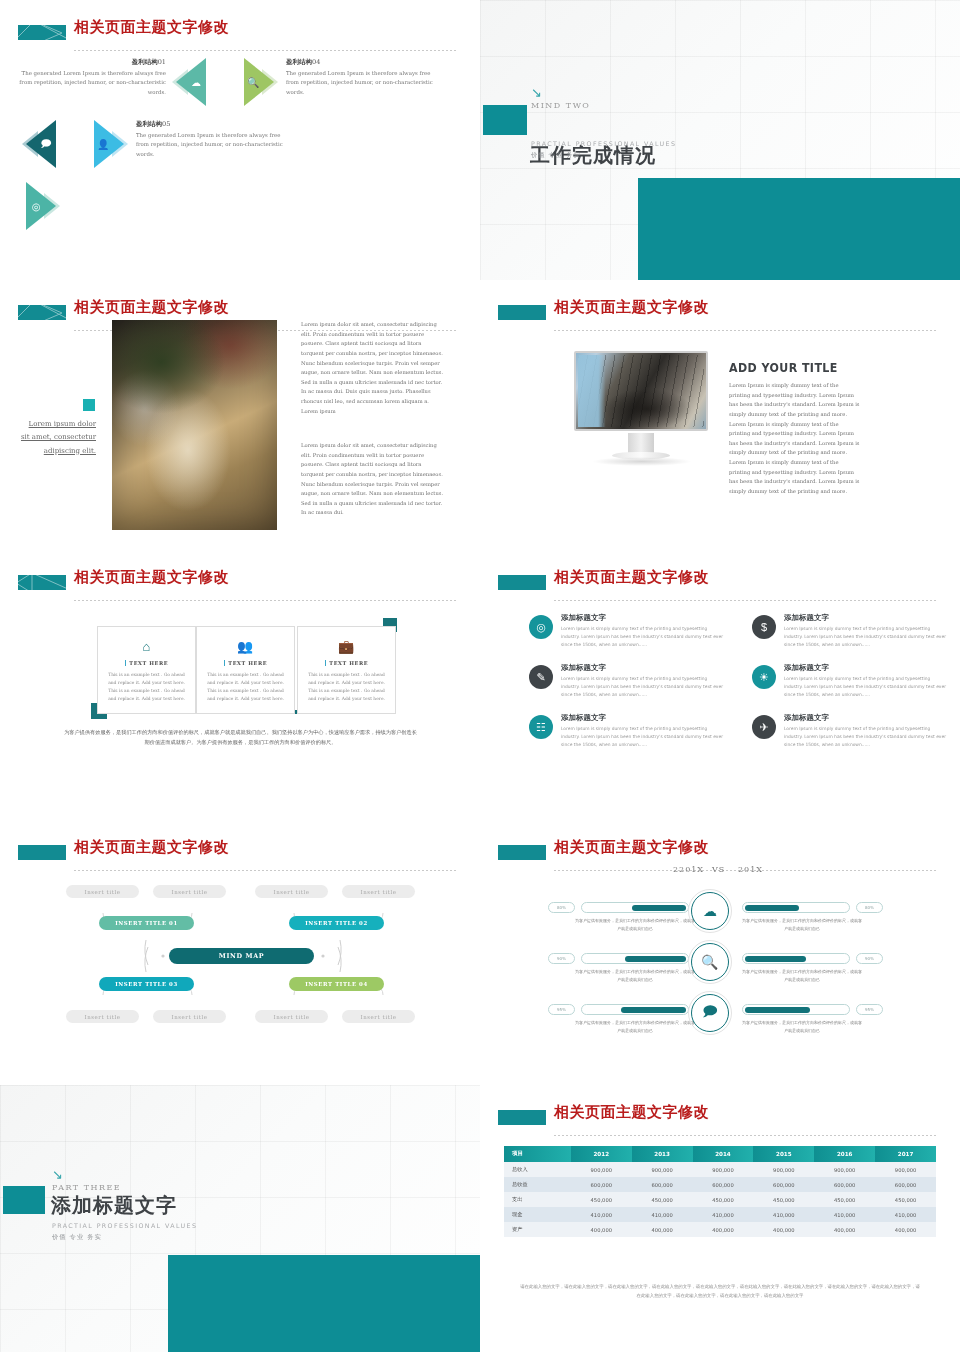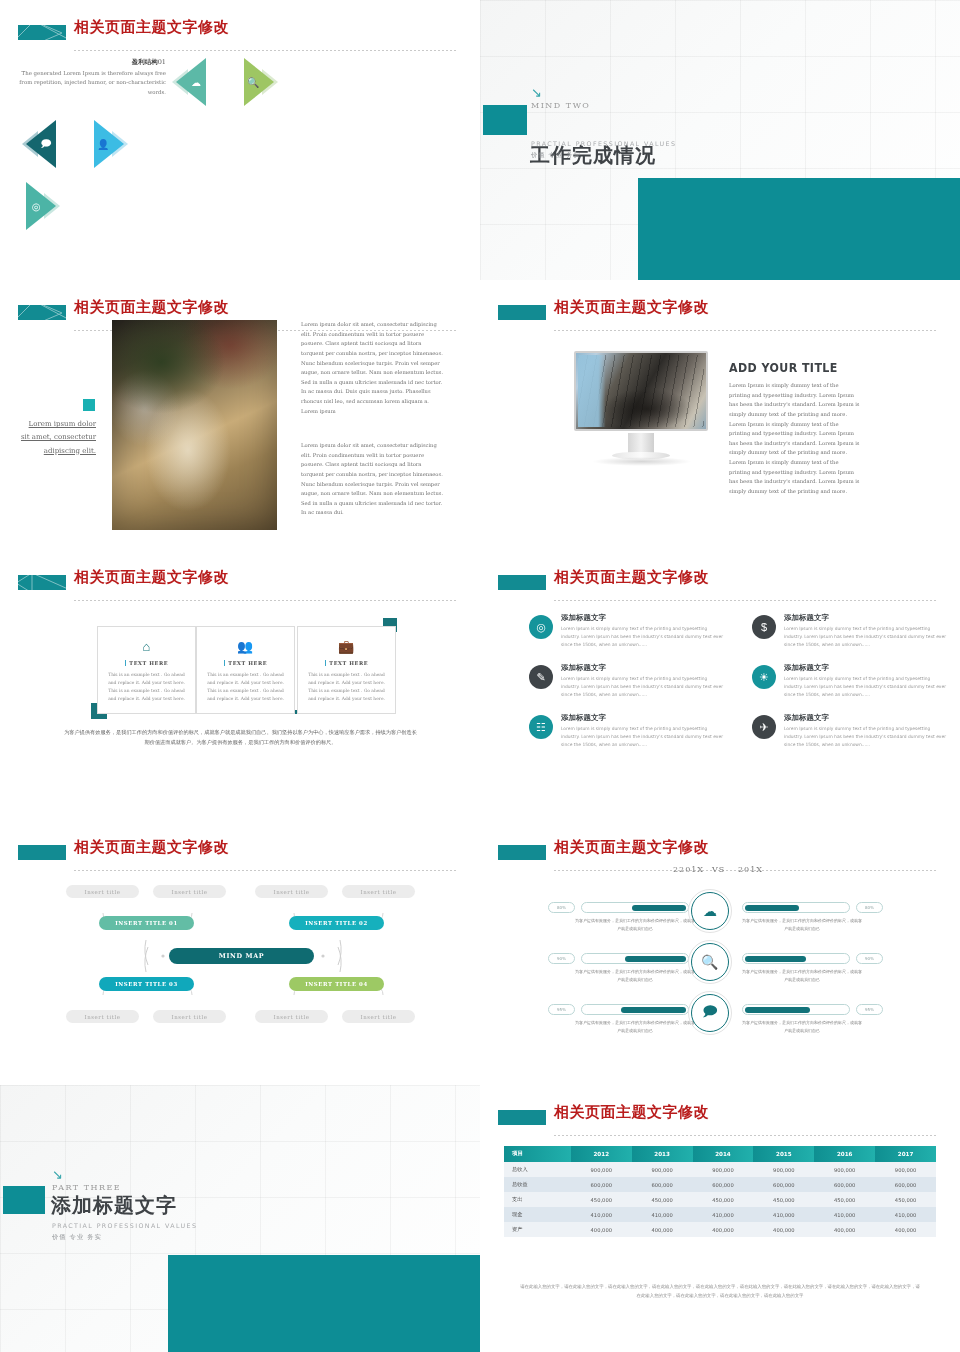--- a/index.html
+++ b/index.html
@@ -183,35 +183,43 @@
           <div style="position:absolute;left:4px;top:0;width:0;height:0;border-top:24px solid transparent;border-bottom:24px solid transparent;border-right:30px solid #5cb9a7;"></div>
           <div style="position:absolute;left:14px;top:14px;width:20px;height:20px;display:flex;align-items:center;justify-content:center;color:#fff;font-size:10px;">☁</div>
         </div>
       </div>
       <div class="tri-col" style="margin-left:14px;">
         <div class="tri-ico">
           <div style="position:absolute;right:0;top:11px;width:0;height:0;border-top:13px solid transparent;border-bottom:13px solid transparent;border-left:16px solid #dcead0;"></div>
           <div style="position:absolute;right:4px;top:0;width:0;height:0;border-top:24px solid transparent;border-bottom:24px solid transparent;border-left:30px solid #9ec663;"></div>
           <div style="position:absolute;left:12px;top:14px;width:20px;height:20px;display:flex;align-items:center;justify-content:center;color:#fff;font-size:10px;">🔍</div>
         </div>
+        <div class="tri-txt l-al" style="margin-left:8px;">
+          <div class="t">盈利结构<span>04</span></div>
+          <div class="d">The generated Lorem Ipsum is therefore always free from repetition, injected humor, or non-characteristic words.</div>
+        </div>
       </div>
         </div>
         <div class="tri-row" style="top: 62px;">
       <div class="tri-col" style="margin-left:16px;">
         <div class="tri-ico" style="margin-left:6px;">
           <div style="position:absolute;left:0;top:11px;width:0;height:0;border-top:13px solid transparent;border-bottom:13px solid transparent;border-right:16px solid #aacbd2;"></div>
           <div style="position:absolute;left:4px;top:0;width:0;height:0;border-top:24px solid transparent;border-bottom:24px solid transparent;border-right:30px solid #14666e;"></div>
           <div style="position:absolute;left:14px;top:14px;width:20px;height:20px;display:flex;align-items:center;justify-content:center;color:#fff;font-size:10px;">🗩</div>
         </div>
       </div>
       <div class="tri-col" style="margin-left:14px;">
         <div class="tri-ico">
           <div style="position:absolute;right:0;top:11px;width:0;height:0;border-top:13px solid transparent;border-bottom:13px solid transparent;border-left:16px solid #bfe5f3;"></div>
           <div style="position:absolute;right:4px;top:0;width:0;height:0;border-top:24px solid transparent;border-bottom:24px solid transparent;border-left:30px solid #3cbce4;"></div>
           <div style="position:absolute;left:12px;top:14px;width:20px;height:20px;display:flex;align-items:center;justify-content:center;color:#fff;font-size:10px;">👤</div>
+        </div>
+        <div class="tri-txt l-al" style="margin-left:8px;">
+          <div class="t">盈利结构<span>05</span></div>
+          <div class="d">The generated Lorem Ipsum is therefore always free from repetition, injected humor, or non-characteristic words.</div>
         </div>
       </div>
         </div>
         <div class="tri-row" style="top: 124px;">
       <div class="tri-col" style="margin-left:14px;">
         <div class="tri-ico">
           <div style="position:absolute;right:0;top:11px;width:0;height:0;border-top:13px solid transparent;border-bottom:13px solid transparent;border-left:16px solid #c9e7e0;"></div>
           <div style="position:absolute;right:4px;top:0;width:0;height:0;border-top:24px solid transparent;border-bottom:24px solid transparent;border-left:30px solid #4cb4a6;"></div>
           <div style="position:absolute;left:12px;top:14px;width:20px;height:20px;display:flex;align-items:center;justify-content:center;color:#fff;font-size:10px;">◎</div>
         </div>

